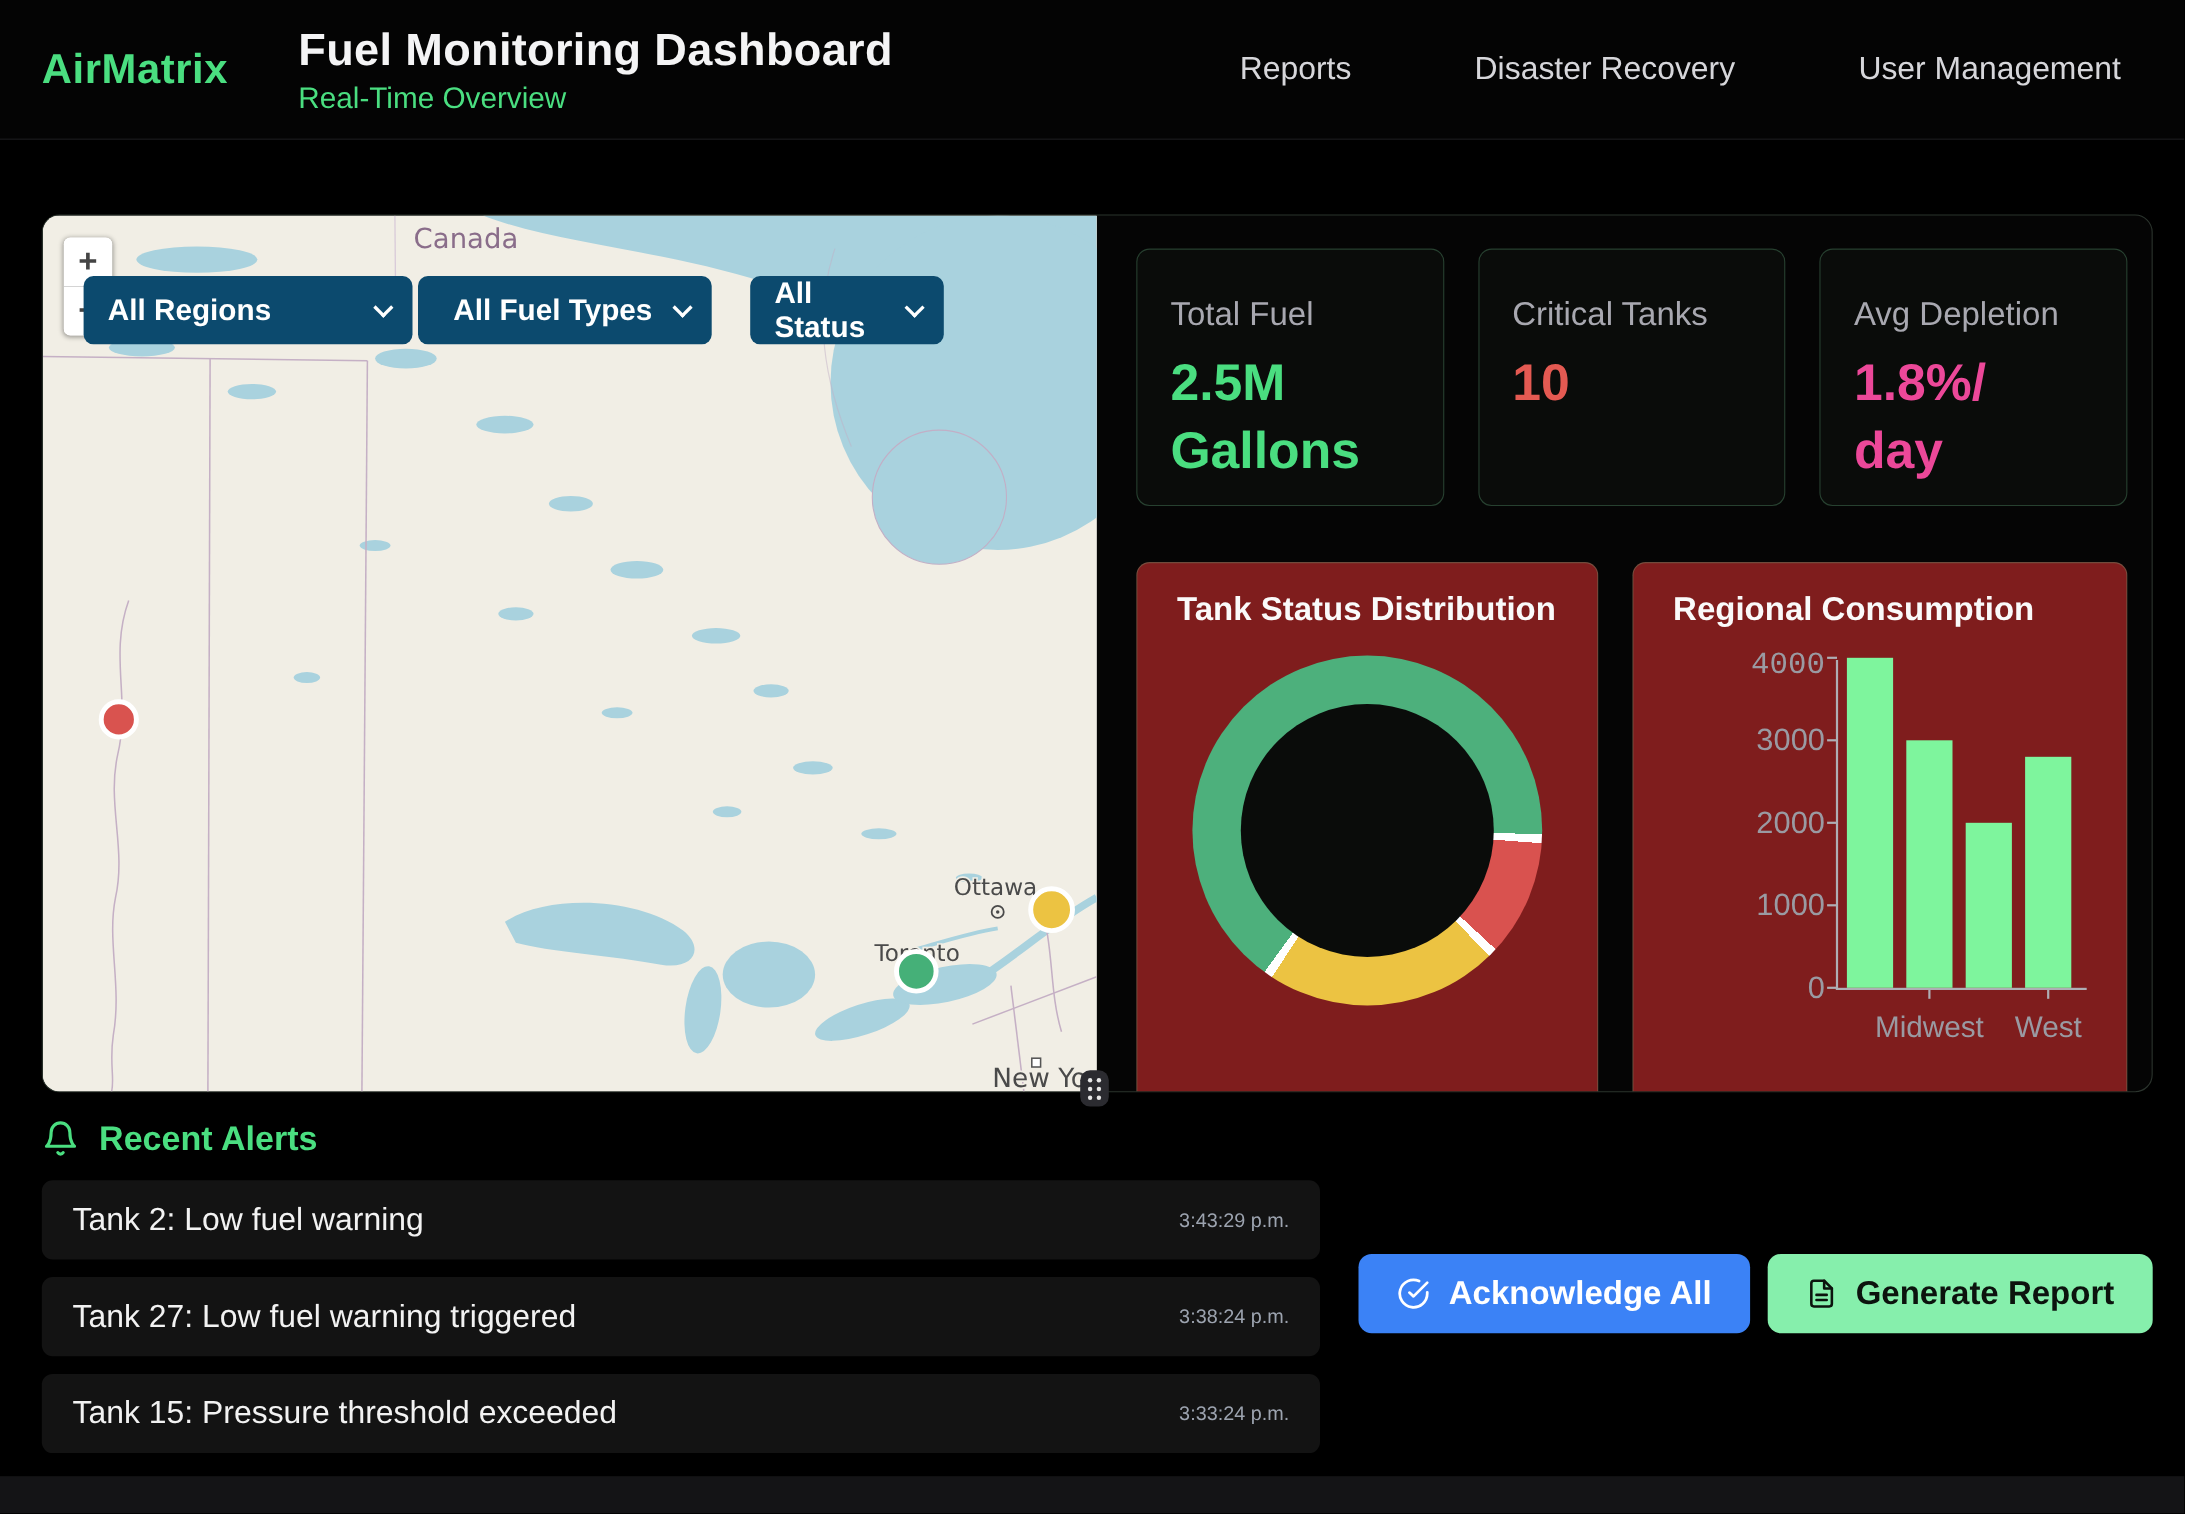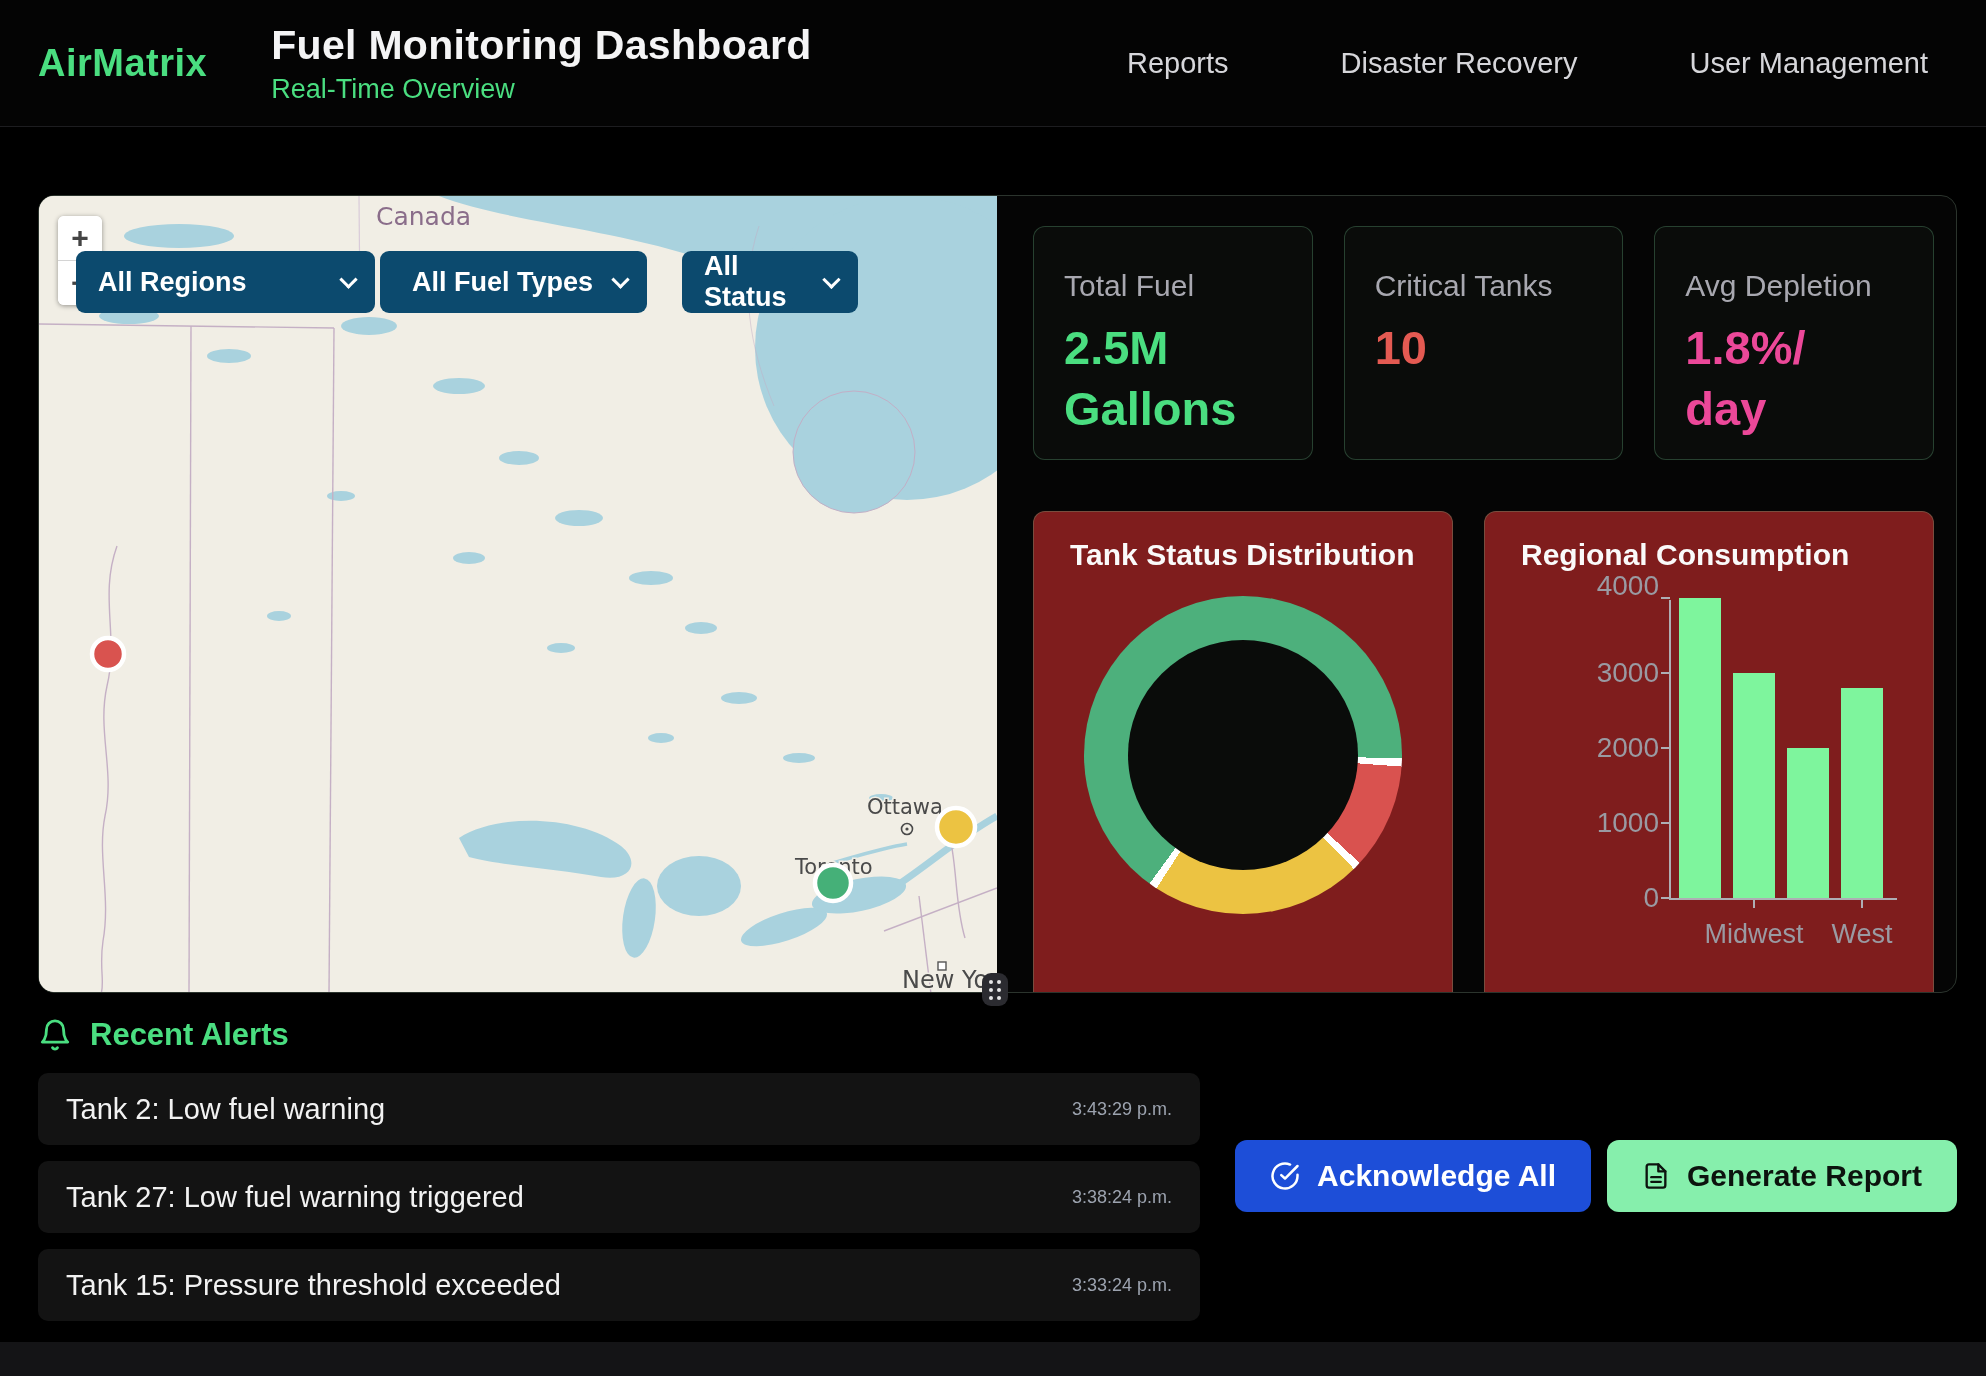--- a/index.html
+++ b/index.html
@@ -64,21 +64,21 @@
   
   .alerts-section { position:relative; margin:24px 29px 0 38px; }
   .alerts-header { display:flex; align-items:center; gap:18px; }
   .alerts-title { font-size:31px; font-weight:bold; color:#4ade80; }
   .alerts-list { margin-top:20px; width:1162px; display:flex; flex-direction:column; gap:16px;justify-content:flex-end; }
   .alert-row { height:72px; background:#131313; border-radius:10px; display:flex; align-items:center; justify-content:space-between; padding:0 28px; }
   .alert-msg { font-size:29px; color:#f2f2f2; }
   .alert-time { font-size:18px; color:#9ca3af; }
 
   .btn { position:absolute; height:72px; border-radius:12px; display:flex; align-items:center; justify-content:center; gap:17px; border:none; cursor:pointer; font-family:inherit; }
-  .btn-ack { left:1197px; top:123px; width:356px; background:#1d4ed8; color:#fff; font-size:30px; font-weight:600; }
+  .btn-ack { left:1197px; top:123px; width:356px; background:#3b82f6; color:#fff; font-size:30px; font-weight:600; }
   .btn-report { left:1569px; top:123px; width:350px; background:#86efac; color:#0c130e; font-size:30px; font-weight:bold; }
 
   .footer-strip { position:absolute; left:0; bottom:0; width:100%; height:34px; background:#141416; }
 
   .map-city { font-size:21px; fill:#4a4a4a; paint-order:stroke; stroke:#f1eee5; stroke-width:3px; font-family:"DejaVu Sans",sans-serif; }
   .map-country { font-size:25px; fill:#8a6d8a; paint-order:stroke; stroke:#f1eee5; stroke-width:3px; font-family:"DejaVu Sans",sans-serif; }
 </style>
 </head>
 <body>
 
@@ -218,21 +218,21 @@
           <div class="chart-title">Regional Consumption</div>
           <div class="bar-chart">
               <div class="ytick-label" style="bottom: -14px;">0</div>
               <div class="ytick-mark" style="bottom: -1px;"></div>
               <div class="ytick-label" style="bottom: 61px;">1000</div>
               <div class="ytick-mark" style="bottom: 74px;"></div>
               <div class="ytick-label" style="bottom: 136px;">2000</div>
               <div class="ytick-mark" style="bottom: 149px;"></div>
               <div class="ytick-label" style="bottom: 211px;">3000</div>
               <div class="ytick-mark" style="bottom: 224px;"></div>
-              <div class="ytick-label" style="bottom: 298px;">4000</div>
+              <div class="ytick-label" style="bottom: 278px; font-family: Liberation Mono, monospace;">4000</div>
               <div class="ytick-mark" style="bottom: 299px;"></div>
               <div class="bar" style="left: 8px; height: 300px; background: rgb(126, 245, 157);"></div>
               <div class="bar" style="left: 62px; height: 225px; background: rgb(126, 245, 157);"></div>
               <div class="xlab" style="left: 83px;">Midwest</div>
               <div class="xtick-mark" style="left: 82px;"></div>
               <div class="bar" style="left: 116px; height: 150px; background: rgb(126, 245, 157);"></div>
               <div class="bar" style="left: 170px; height: 210px; background: rgb(126, 245, 157);"></div>
               <div class="xlab" style="left: 191px;">West</div>
               <div class="xtick-mark" style="left: 190px;"></div>
             </div>

